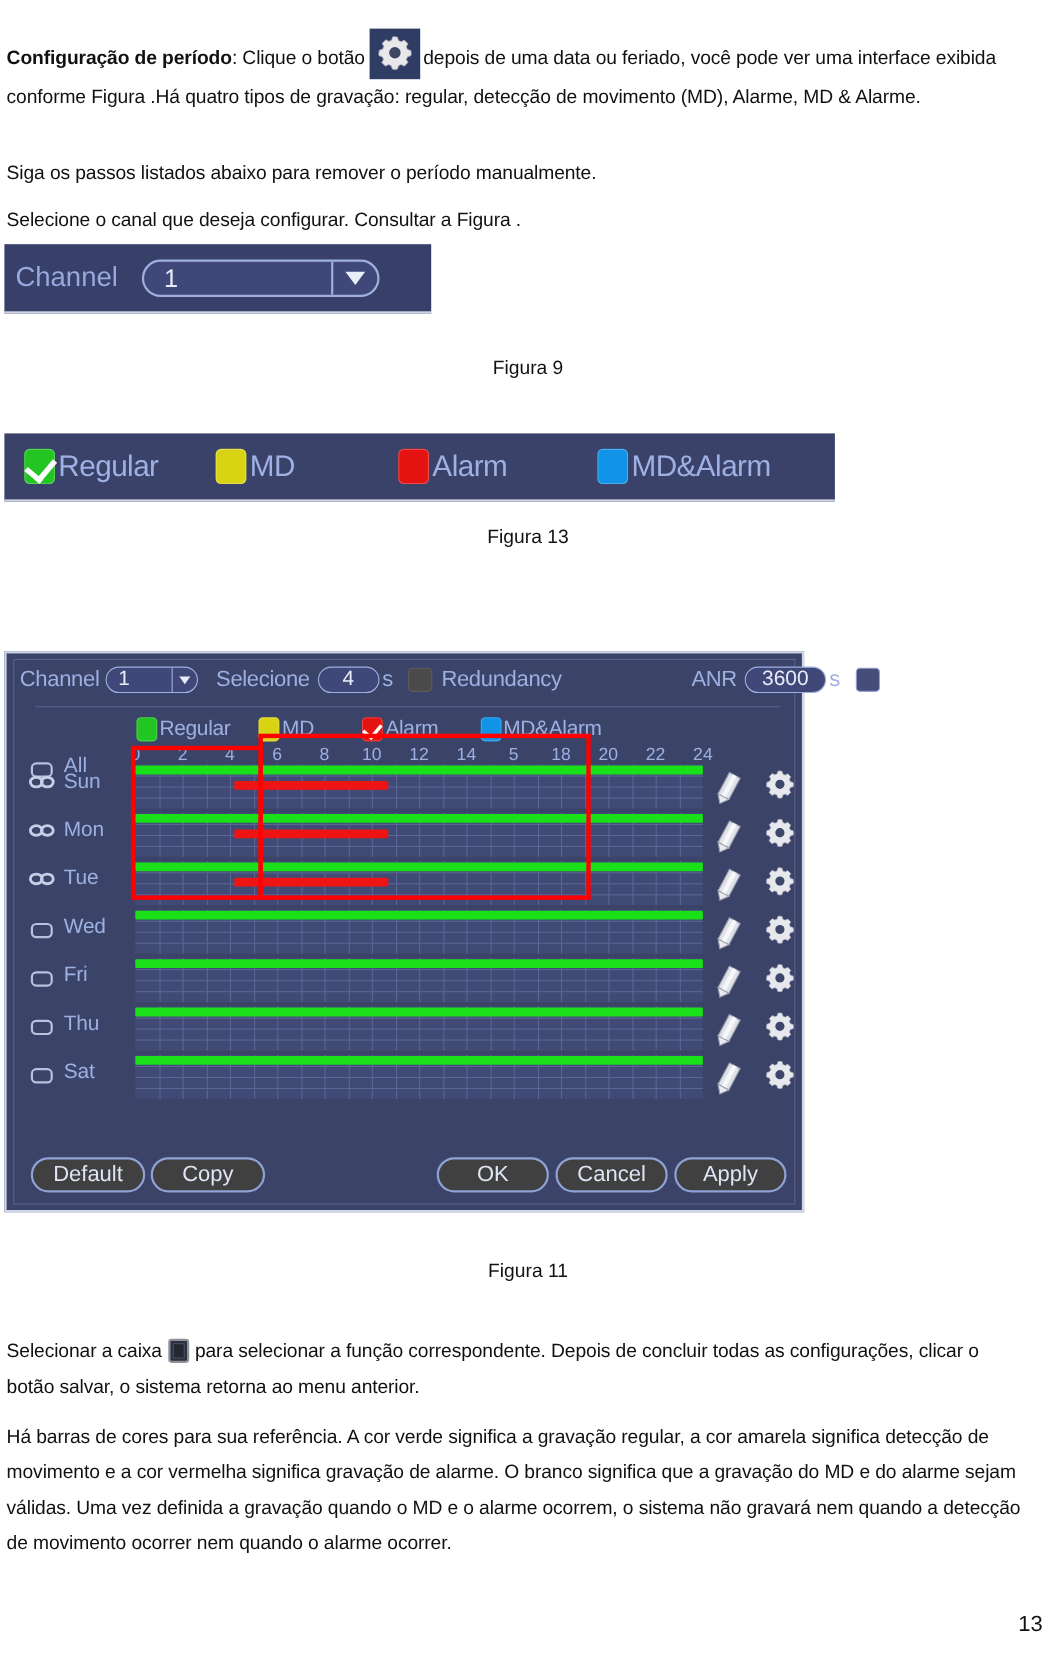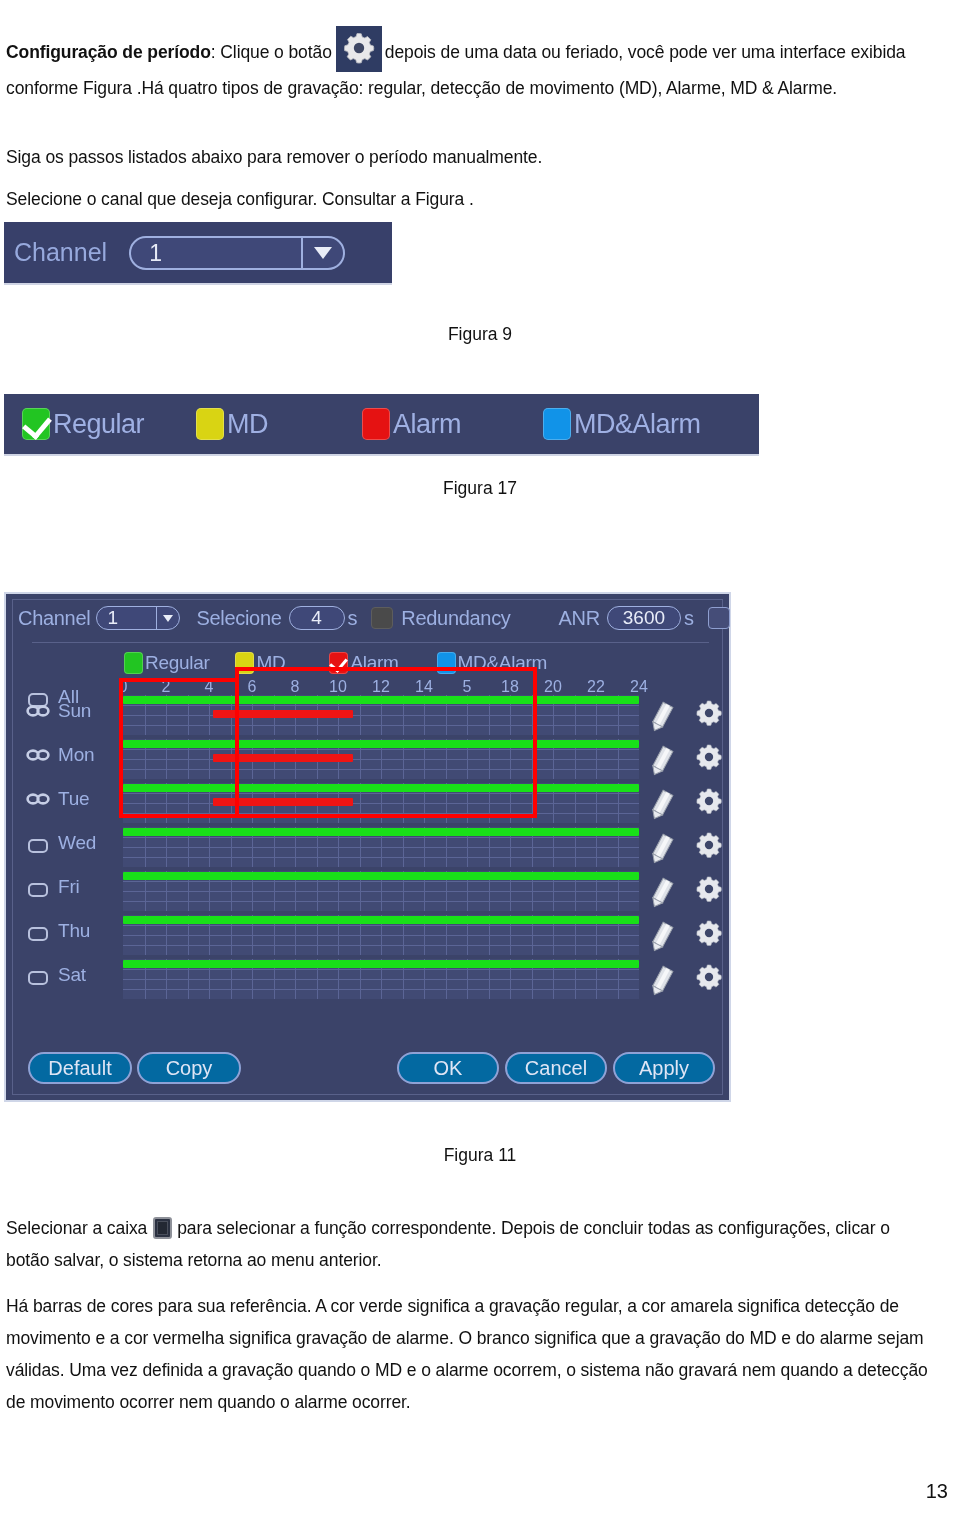--- a/index.html
+++ b/index.html
@@ -275,35 +275,35 @@
   .rowicons{position:absolute;left:640px;top:4px;}
   .pencil{position:absolute;left:0;top:2px;}
   .gear-s{position:absolute;left:48px;top:0;}
 
   
   .btnrow{position:absolute;left:0;right:0;bottom:14px;height:34px;}
   .btn{
     position:absolute;top:0;height:32px;
     display:flex;align-items:center;justify-content:center;
     border:2px solid #8fa2d6;border-radius:16px;
-    background:#0369a1;color:#dfe5f5;font-size:20px;
+    background:#404040;color:#dfe5f5;font-size:20px;
     box-sizing:border-box;
   }
 
   
   .annot{
     position:absolute;
     border:4px solid #ff0000;
     box-sizing:border-box;
     pointer-events:none;
   }
 
   .pageno{
     position:absolute;
-    right:12px;bottom:10px;
+    right:12px;bottom:24px;
     font-size:20px;color:#111;margin-top:29px;
   }
 </style>
 </head>
 <body>
 
 <div class="page">
 
   <div style="position:absolute;left:6px;top:26px;width:930px;" class="doc-text">
     <b>Configuração de período</b><span>: Clique o botão</span><span class="inline-gear"><svg width="36" height="36" viewBox="0 0 36 36">
@@ -345,40 +345,40 @@
     <div class="legend-item" style="margin-right:82px;">
       <span class="sw" style="background: rgb(229, 18, 18);"></span>
       <span class="txt">Alarm</span>
     </div>
     <div class="legend-item">
       <span class="sw" style="background: rgb(17, 147, 232);"></span>
       <span class="txt">MD&amp;Alarm</span>
     </div>
   </div>
 
-  <div class="fig-caption" style="position:absolute;left:0;top:473px;width:960px;">Figura 17</div>
+  <div class="fig-caption" style="position:absolute;left:0;top:473px;width:960px;">Figura 13</div>
 
 
   <div id="fig11" class="ui" style="position:absolute;left:4px;top:592px;">
     <div class="inner"></div>
 
     <div class="topbar">
       <span class="t-lbl">Channel</span>
       <span class="mini-combo">
         <span class="v">1</span>
         <span class="ab">
             <span class="tri-down"></span>
           </span>
       </span>
       <span class="t-lbl" style="margin-left:6px;">Selecione</span>
       <span class="pill">4</span>
       <span class="t-lbl">s</span>
       <span class="cbx dark"></span>
       <span class="t-lbl">Redundancy</span>
-      <span class="t-lbl" style="margin-left:44px;">ANR</span>
+      <span class="t-lbl" style="margin-left:114px;">ANR</span>
       <span class="pill" style="min-width:74px;">3600</span>
       <span class="t-lbl">s</span>
       <span class="cbx"></span>
     </div>
 
     <div class="divider"></div>
 
     <div class="dlg-legend">
       <span class="sw2" style="background:#22c522;"></span>
       <span class="tx">Regular</span>

